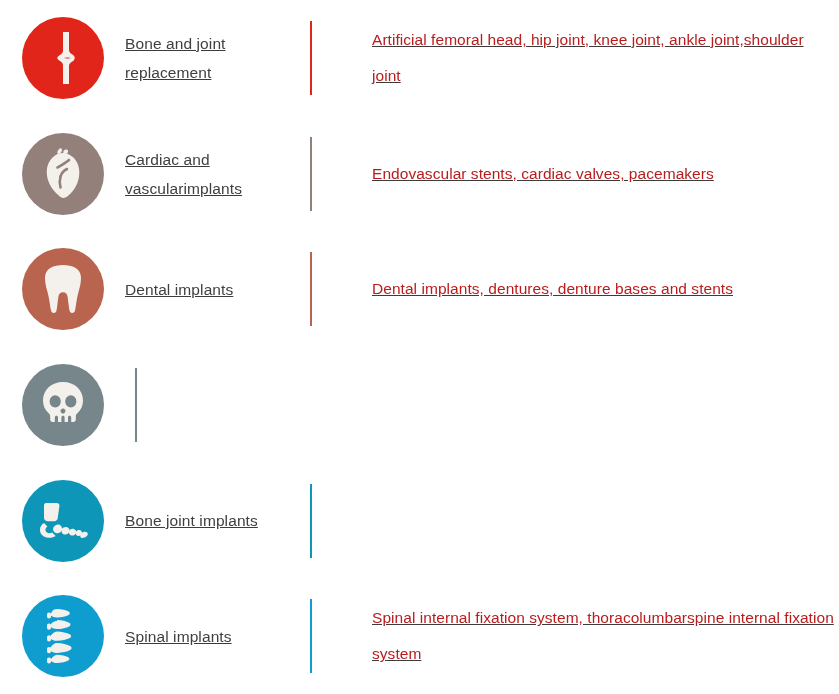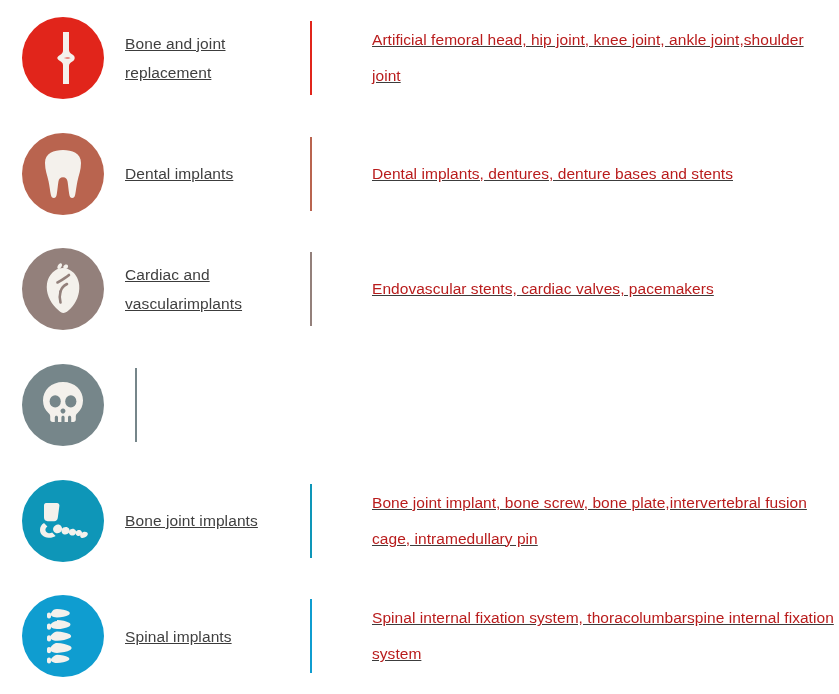--- a/index.html
+++ b/index.html
@@ -103,55 +103,55 @@
     </div>
     <div class="label-cell">Bone and joint replacement</div>
     <div class="divider-cell">
       <div class="divider" style="background:#e1251b"></div>
     </div>
     <div class="desc-cell two-line">Artificial femoral head, hip joint, knee joint, ankle joint,shoulder joint</div>
   </div>
 
   <div class="row">
     <div class="icon-cell">
-      <div class="icon-circle" style="background:#b9644f">
-        <svg width="46" height="52" viewBox="0 0 46 52" aria-hidden="true">
-          <path fill="#f4f1ec" d="M23 2C14 2 5 5 5 15c0 7 2.2 12 3.6 18.4 1 4.6 1.4 9 2.2 13.2.5 2.6 1.6 3.4 3 3.4 1.8 0 2.6-1.6 3-4 .6-3.6 1-8.4 1.6-12.2.5-3 1.8-4.6 4.6-4.6s4.1 1.6 4.6 4.6c.6 3.8 1 8.6 1.6 12.2.4 2.4 1.2 4 3 4 1.4 0 2.5-.8 3-3.4.8-4.2 1.2-8.6 2.2-13.2C38.8 27 41 22 41 15 41 5 32 2 23 2z"></path>
-        </svg>
-      </div>
-    </div>
-    <div class="label-cell">Dental implants</div>
-    <div class="divider-cell">
-      <div class="divider" style="background:#b9644f"></div>
-    </div>
-    <div class="desc-cell">Dental implants, dentures, denture bases and stents</div>
-  </div>
-
-  <div class="row">
-    <div class="icon-cell">
       <div class="icon-circle" style="background:#93807b">
         <svg width="48" height="54" viewBox="0 0 48 54" aria-hidden="true">
           <g fill="#f4f1ec">
             <path d="M24 6c-3 0-5.6 1-7.6 2.2C13 10.4 9 15 8 21.6 6.6 31 11 40 17 46c3 3 5.6 5 7.6 5 2.2 0 4.4-1.6 7-4.4 5.6-6 9.4-14 8.6-23.6C39.4 15.6 35.6 11 32 8.8 30 7.4 27 6 24 6z"></path>
             <path d="M21 1.5c1.2-.6 2.2.4 2 1.8-.2 1.4-1.2 3-2.6 3.6-1.3.6-2.3-.4-2-1.8.2-1.4 1.3-3 2.6-3.6z"></path>
             <path d="M27.5 2.5c1.3.2 2 1.6 1.4 2.8-.5 1.2-2 2-3.2 1.6-1.3-.4-1.8-1.8-1.1-2.9.6-1.1 1.8-1.7 2.9-1.5z"></path>
           </g>
           <g fill="none" stroke="#93807b" stroke-width="2.6" stroke-linecap="round">
             <path d="M30 13c-3.5 3-8 5.5-11.5 7.5"></path>
             <path d="M28 22c-3 1.5-5.5 4-6.5 7.5"></path>
             <path d="M21.5 29.5c-1 3.5-1 7.5 0 11"></path>
           </g>
         </svg>
       </div>
     </div>
     <div class="label-cell">Cardiac and vascularimplants</div>
     <div class="divider-cell">
       <div class="divider" style="background:#93807b"></div>
     </div>
     <div class="desc-cell">Endovascular stents, cardiac valves, pacemakers</div>
+  </div>
+
+  <div class="row">
+    <div class="icon-cell">
+      <div class="icon-circle" style="background:#b9644f">
+        <svg width="46" height="52" viewBox="0 0 46 52" aria-hidden="true">
+          <path fill="#f4f1ec" d="M23 2C14 2 5 5 5 15c0 7 2.2 12 3.6 18.4 1 4.6 1.4 9 2.2 13.2.5 2.6 1.6 3.4 3 3.4 1.8 0 2.6-1.6 3-4 .6-3.6 1-8.4 1.6-12.2.5-3 1.8-4.6 4.6-4.6s4.1 1.6 4.6 4.6c.6 3.8 1 8.6 1.6 12.2.4 2.4 1.2 4 3 4 1.4 0 2.5-.8 3-3.4.8-4.2 1.2-8.6 2.2-13.2C38.8 27 41 22 41 15 41 5 32 2 23 2z"></path>
+        </svg>
+      </div>
+    </div>
+    <div class="label-cell">Dental implants</div>
+    <div class="divider-cell">
+      <div class="divider" style="background:#b9644f"></div>
+    </div>
+    <div class="desc-cell">Dental implants, dentures, denture bases and stents</div>
   </div>
 
   <div class="row">
     <div class="icon-cell">
       <div class="icon-circle" style="background:#76868a">
         <svg width="50" height="50" viewBox="0 0 50 50" aria-hidden="true">
           <path fill="#f4f1ec" d="M25 2C13.4 2 5 9.8 5 20.6c0 5.4 2.2 9.6 5.4 12.4 1.2 1 1.8 2 1.8 3.4v3.2c0 1.4 1 2.4 2.4 2.4h2.2v-4.6c0-1 .7-1.7 1.6-1.7s1.6.7 1.6 1.7V42h3.4v-4.6c0-1 .7-1.7 1.6-1.7s1.6.7 1.6 1.7V42h3.4v-4.6c0-1 .7-1.7 1.6-1.7s1.6.7 1.6 1.7V42h2.2c1.4 0 2.4-1 2.4-2.4v-3.2c0-1.4.6-2.4 1.8-3.4 3.2-2.8 5.4-7 5.4-12.4C45 9.8 36.6 2 25 2z"></path>
           <ellipse cx="17.2" cy="21.4" rx="5.6" ry="6.2" fill="#76868a"></ellipse>
           <ellipse cx="32.8" cy="21.4" rx="5.6" ry="6.2" fill="#76868a"></ellipse>
           <path fill="#76868a" d="M25 28.6c1.6 0 2.8 1.4 2.4 2.9-.3 1.2-1.4 2.1-2.4 2.1s-2.1-.9-2.4-2.1c-.4-1.5.8-2.9 2.4-2.9z"></path>
@@ -176,21 +176,20 @@
             <path d="M41.2 31.6c1.6-.9 3.4-.5 4.4.9.9 1.4.5 3.2-1.1 4.1-1.6.9-3.4.5-4.4-.9-.9-1.4-.5-3.2 1.1-4.1z"></path>
             <path d="M46.8 33.2c2.6-1 4.6-.2 5 1.4.4 1.8-1.4 3.6-4 4.2-2 .5-3.4-.2-3.6-1.6-.2-1.6 1-3.4 2.6-4z"></path>
           </g>
         </svg>
       </div>
     </div>
     <div class="label-cell">Bone joint implants</div>
     <div class="divider-cell">
       <div class="divider" style="background:#0e96b8"></div>
     </div>
-    <div class="desc-cell two-line">Bone joint implant, bone screw, bone plate,intervertebral fusion cage, intramedullary pin</div>
   </div>
 
   <div class="row">
     <div class="icon-cell">
       <div class="icon-circle" style="background:#0f9dd0">
         <svg width="40" height="56" viewBox="0 0 40 56" aria-hidden="true">
           <g fill="#f4f1ec">
             <path d="M14 1c4.6 0 9 1.2 11.6 2.6 1.6.9 1.6 2.6 0 3.4C23 8.4 18.6 9.4 14 9.4c-2.6 0-4.4-.6-5.6-1.6-1-.8-1-2.4 0-3.4C9.6 2.2 11.4 1 14 1z"></path>
             <path d="M6 4.4c1.2 0 2 .9 2 2v2.2c0 1.1-.8 2-2 2s-2-.9-2-2V6.4c0-1.1.8-2 2-2z"></path>
             <path d="M14 12c4.8 0 9.4 1.3 12.2 2.8 1.7.9 1.7 2.7 0 3.6-2.8 1.5-7.4 2.6-12.2 2.6-2.8 0-4.6-.7-5.8-1.7-1.1-.9-1.1-2.6 0-3.6 1.2-1 3-2.7 5.8-2.7z"></path>

